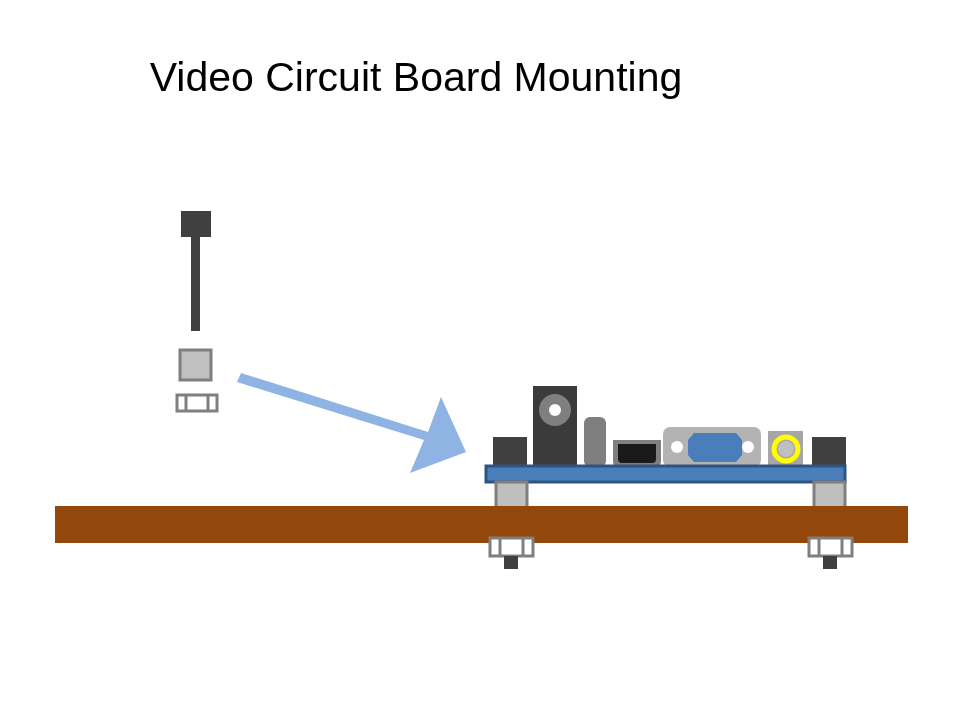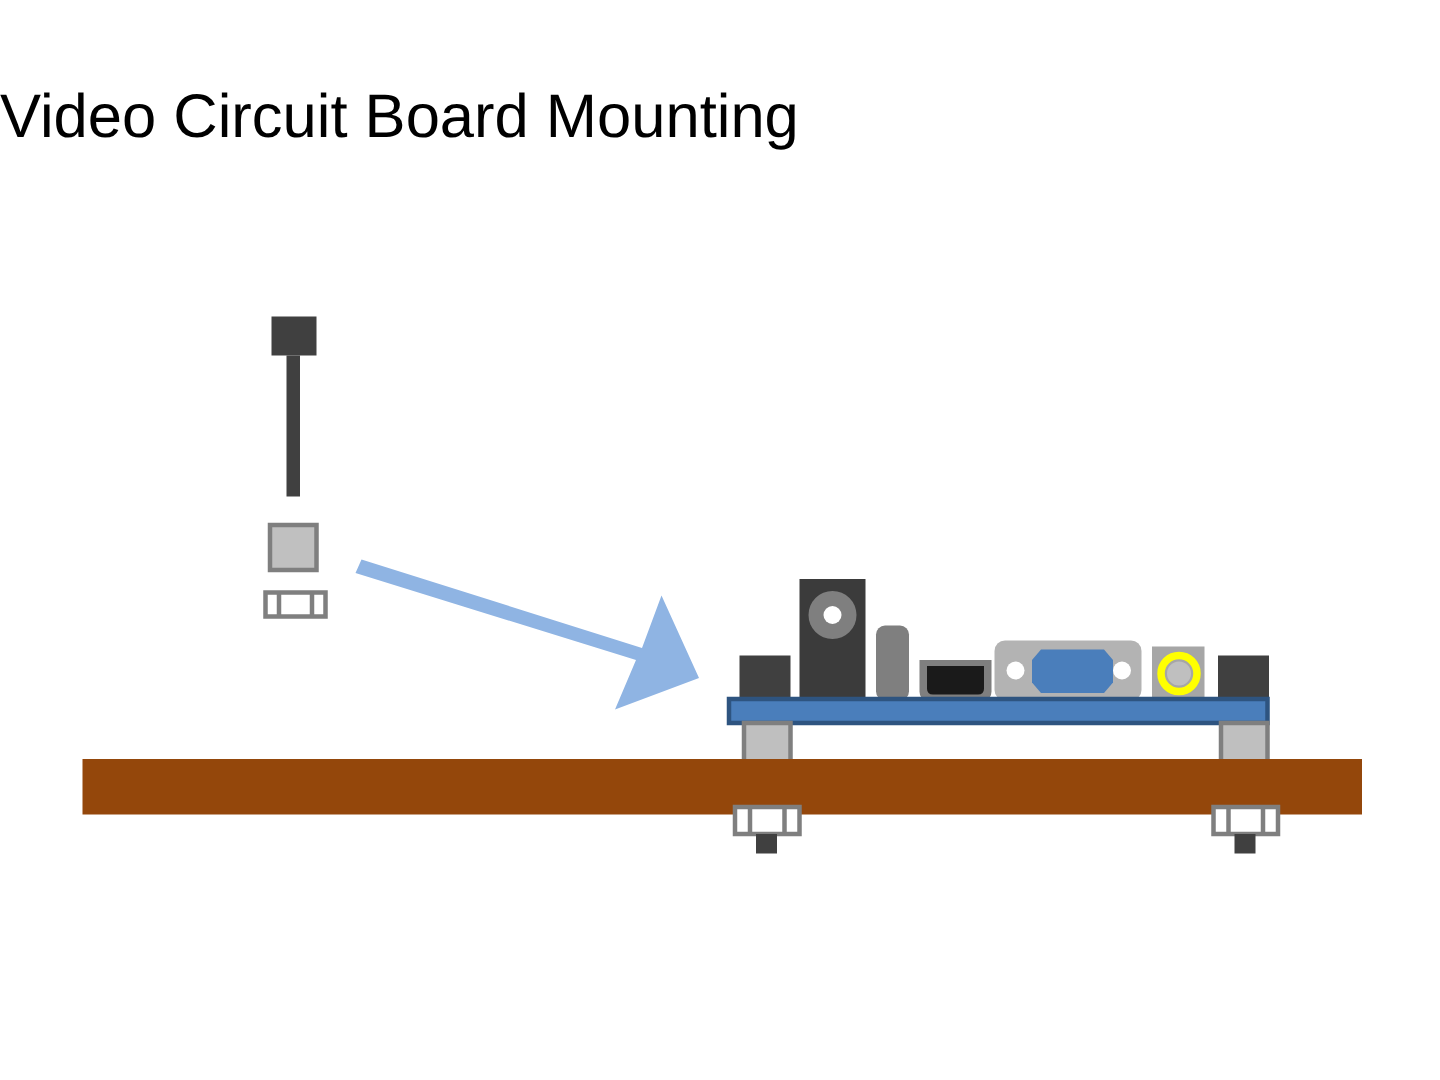--- a/index.html
+++ b/index.html
@@ -16,20 +16,21 @@
     width: 960px;
     height: 720px;
     background: #ffffff;
     overflow: hidden;
   }
   #slide-title {
     position: absolute;
     left: 0;
     top: 55px;
     width: 832px;
+    text-align: center;
     font-family: "Liberation Sans", sans-serif;
     font-size: 41px;
     font-weight: normal;
     color: #000000;
     letter-spacing: 0px;
     margin: 0;
     line-height: 1.1;
   }
   #diagram {
     position: absolute;

